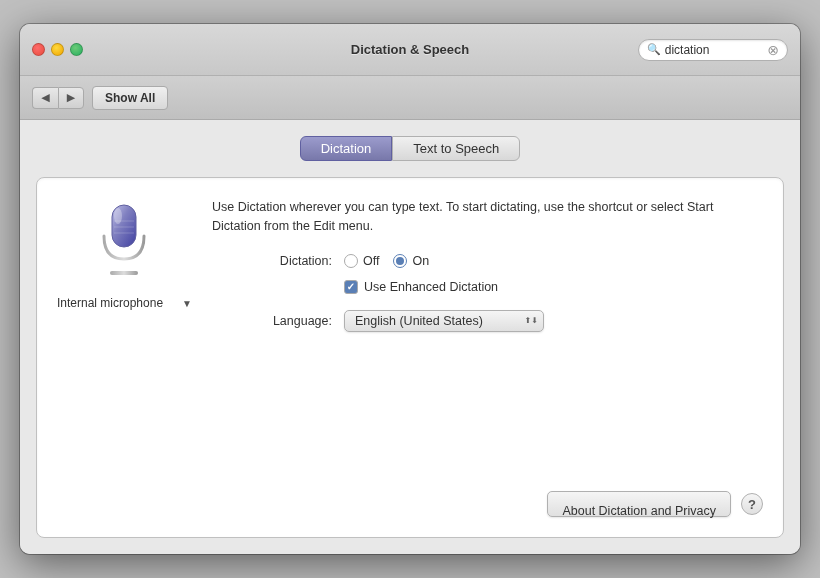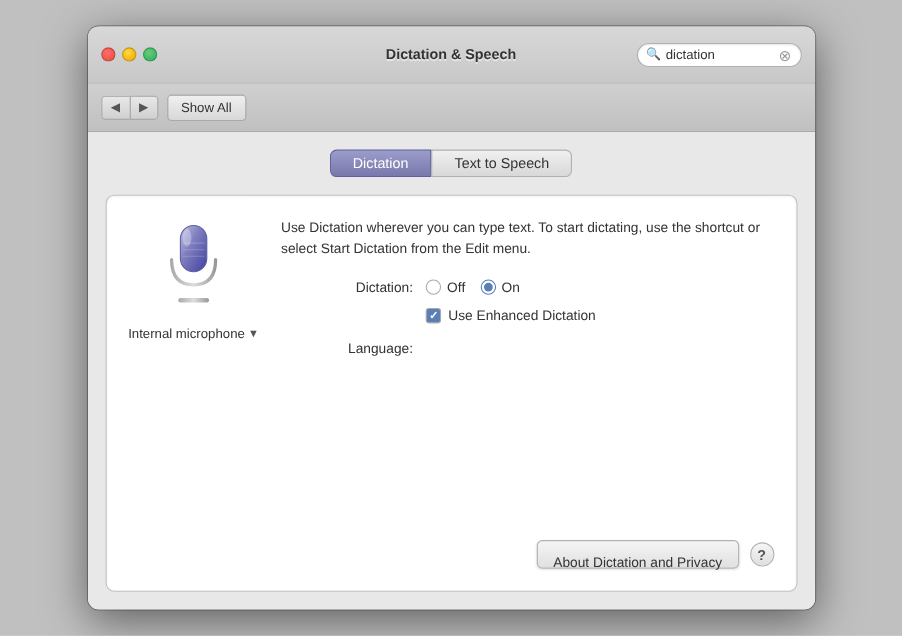--- a/index.html
+++ b/index.html
@@ -8,21 +8,21 @@
       width: 820px;
       height: 578px;
       background: #c0c0c0;
       display: flex;
       align-items: center;
       justify-content: center;
       font-family: -apple-system, 'Helvetica Neue', Arial, sans-serif;
     }
 
     .window {
-      width: 661px;
+      width: 780px;
       height: 530px;
       background: #e8e8e8;
       border-radius: 10px;
       box-shadow: 0 10px 40px rgba(0,0,0,0.5), 0 0 0 1px rgba(0,0,0,0.3);
       overflow: hidden;
       display: flex;
       flex-direction: column;
     }
 
     .titlebar {
@@ -145,21 +145,21 @@
       border-radius: 0 4px 4px 0;
     }
 
     .show-all-btn {
       height: 24px;
       background: linear-gradient(180deg, #f0f0f0, #d8d8d8);
       border: 1px solid #aaa;
       border-radius: 4px;
       padding: 0 12px;
       font-size: 12px;
-      font-weight: 400;
+      font-weight: 700;
       color: #333;
       cursor: pointer;
     }
 
     .content {
       flex: 1;
       background: #e8e8e8;
       display: flex;
       flex-direction: column;
       align-items: center;
@@ -228,21 +228,21 @@
       align-items: center;
       justify-content: center;
       margin-bottom: 8px;
     }
 
     .mic-label {
       font-size: 12px;
       color: #333;
       display: flex;
       align-items: center;
-      gap: 3px;
+      gap: 19px;
       cursor: pointer;
     }
 
     .mic-label .arrow {
       font-size: 10px;
       color: #555;
     }
 
     .settings-section {
       flex: 1;
@@ -532,20 +532,25 @@
 
           <div class="enhanced-row">
             <div class="checkbox-row">
               <div class="checkbox"></div>
               <span class="checkbox-label">Use Enhanced Dictation</span>
             </div>
           </div>
 
           <div class="select-row">
             <span class="select-label">Language:</span>
+            <div class="select-wrapper">
+              <select class="mac-select">
+                <option>English (United States)</option>
+              </select>
+            </div>
           </div>
 
         </div>
       </div>
 
       <div class="bottom-row">
         <button class="about-btn">About Dictation and Privacy</button>
         <div class="help-btn">?</div>
       </div>
     </div>

